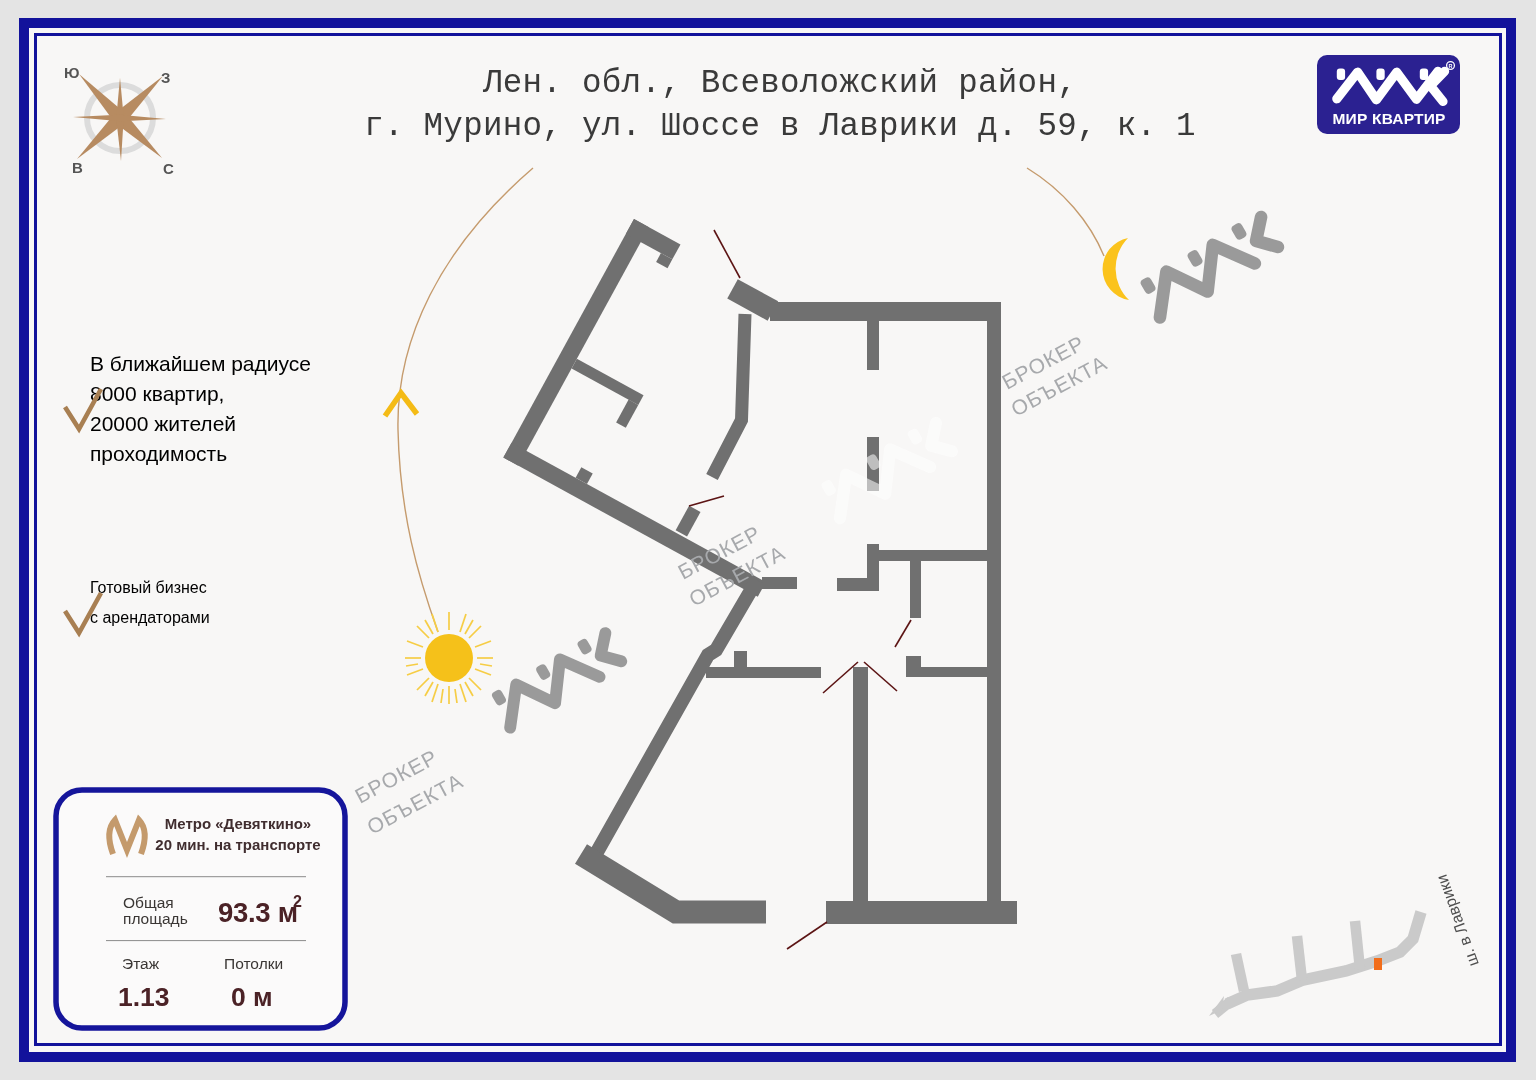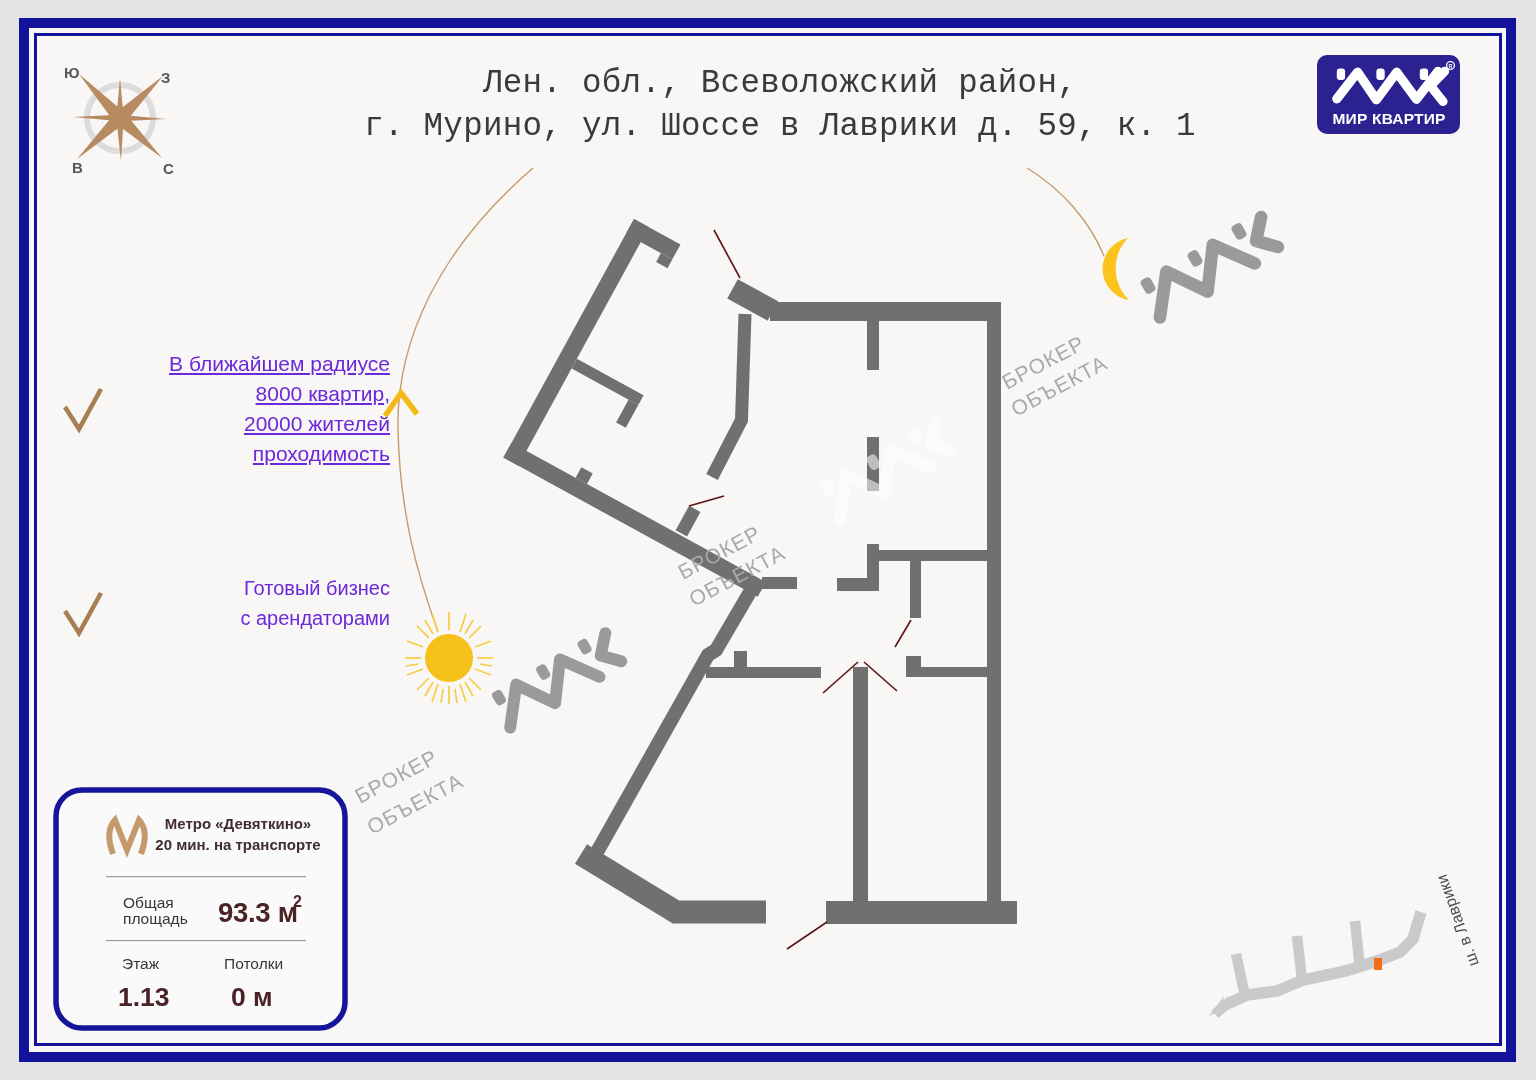--- a/index.html
+++ b/index.html
@@ -1,21 +1,21 @@
 <!DOCTYPE html>
 <html><head>
 <meta charset="utf-8">
 <style>
   html,body{margin:0;padding:0;}
   body{width:1536px;height:1080px;background:#e4e4e4;font-family:"Liberation Sans",sans-serif;overflow:hidden;position:relative;}
   .frame{position:absolute;left:19px;top:18px;width:1497px;height:1044px;background:#f8f7f6;border:10px solid #12129b;box-sizing:border-box;}
   .inline{position:absolute;left:34px;top:33px;width:1468px;height:1013px;border:3px solid #12129b;box-sizing:border-box;}
   .title{position:absolute;left:100px;top:62px;width:1360px;text-align:center;color:#3a3a3a;font-size:32.5px;line-height:43px;letter-spacing:0.3px;font-family:Liberation Mono, monospace;}
-  .lefttext{position:absolute;left:90px;top:349px;width:300px;text-align:right;color:#6d28d9;font-size:21px;line-height:30px;text-decoration:underline;}
-  .lefttext2{position:absolute;left:90px;top:573px;width:300px;text-align:right;color:#6d28d9;font-size:20px;line-height:30px;}
+  .lefttext{position:absolute;left:90px;top:349px;width:300px;text-align:left;color:#000000;font-size:21px;line-height:30px;}
+  .lefttext2{position:absolute;left:90px;top:573px;width:300px;text-align:left;color:#000000;font-size:16px;line-height:30px;}
   svg{position:absolute;left:0;top:0;}
 </style>
 </head>
 <body>
 <div class="frame"></div>
 <div class="inline"></div>
 <div class="title">Лен. обл., Всеволожский район,<br>г. Мурино, ул. Шоссе в Лаврики д. 59, к. 1</div>
 <div class="lefttext">В ближайшем радиусе<br>8000 квартир,<br>20000 жителей<br>проходимость</div>
 <div class="lefttext2">Готовый бизнес<br>с арендаторами</div>
 <svg width="1536" height="1080" viewBox="0 0 1536 1080">

